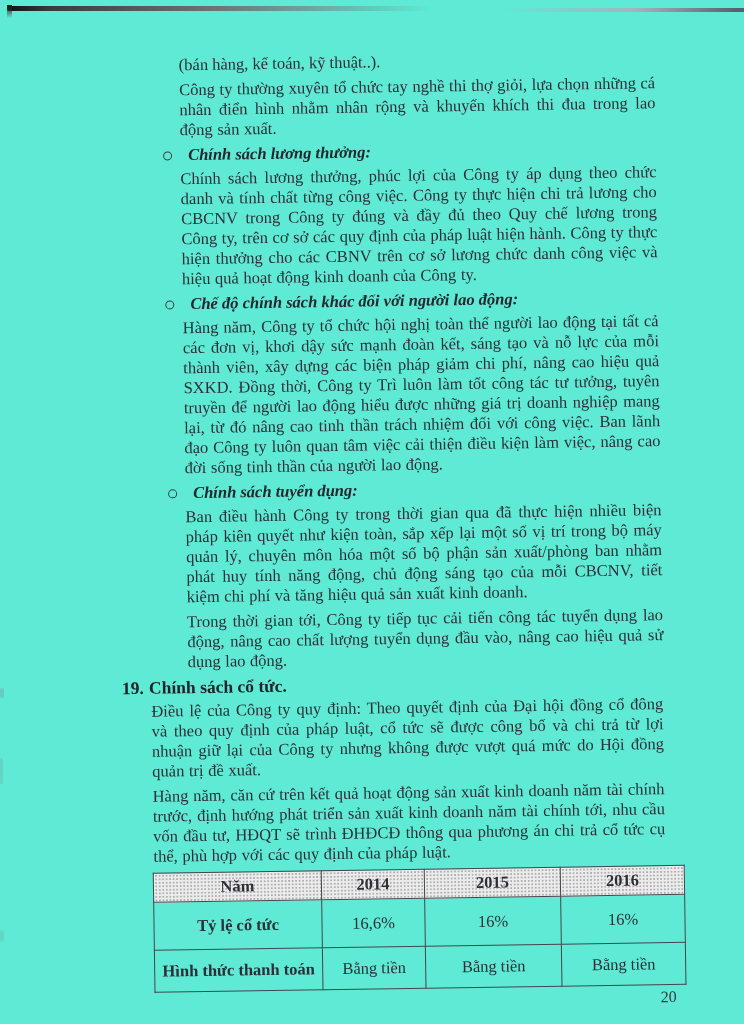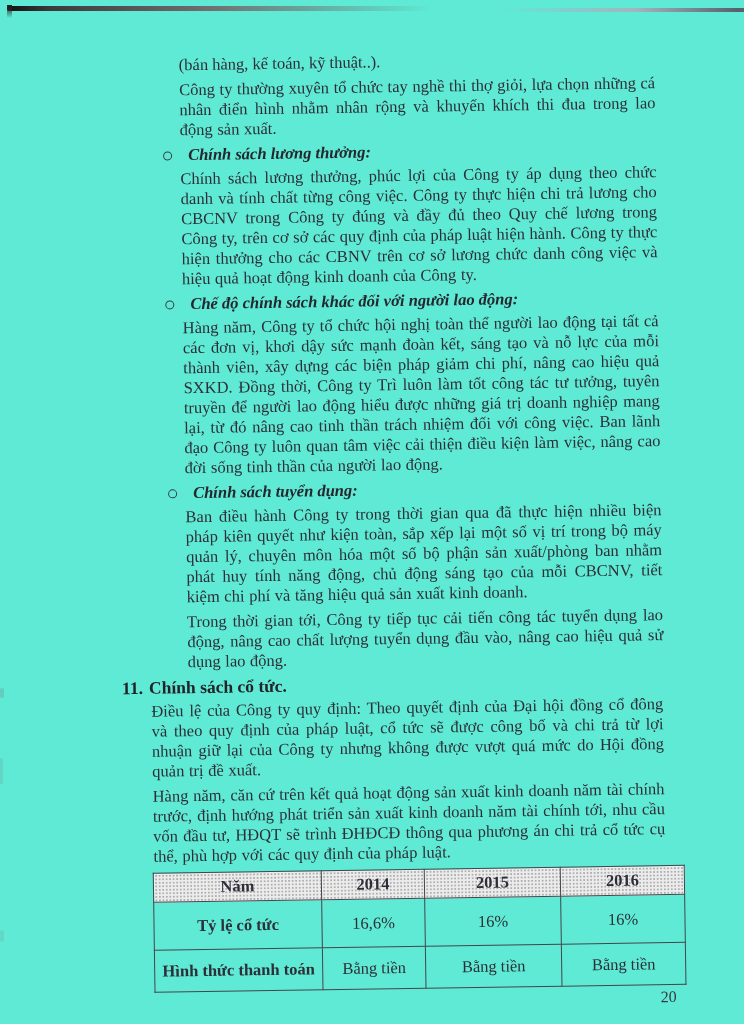--- a/index.html
+++ b/index.html
@@ -103,21 +103,21 @@
     <div>
       <div class="bullet-title">
         <span class="dot"></span><span>Chính sách tuyển dụng:</span>
       </div>
       <p class="indented just">Ban điều hành Công ty trong thời gian qua đã thực hiện nhiều biện pháp kiên quyết như kiện toàn, sắp xếp lại một số vị trí trong bộ máy quản lý, chuyên môn hóa một số bộ phận sản xuất/phòng ban nhằm phát huy tính năng động, chủ động sáng tạo của mỗi CBCNV, tiết kiệm chi phí và tăng hiệu quả sản xuất kinh doanh.</p>
       <p class="indented just">Trong thời gian tới, Công ty tiếp tục cải tiến công tác tuyển dụng lao động, nâng cao chất lượng tuyển dụng đầu vào, nâng cao hiệu quả sử dụng lao động.</p>
     </div>
 
     <div>
       <div class="s10-title">
-        <span class="s10-num">11.</span><span>Chính sách cổ tức.</span>
+        <span class="s10-num">19.</span><span>Chính sách cổ tức.</span>
       </div>
       <p class="s10-p just">Điều lệ của Công ty quy định: Theo quyết định của Đại hội đồng cổ đông và theo quy định của pháp luật, cổ tức sẽ được công bố và chi trả từ lợi nhuận giữ lại của Công ty nhưng không được vượt quá mức do Hội đồng quản trị đề xuất.</p>
       <p class="s10-p just">Hàng năm, căn cứ trên kết quả hoạt động sản xuất kinh doanh năm tài chính trước, định hướng phát triển sản xuất kinh doanh năm tài chính tới, nhu cầu vốn đầu tư, HĐQT sẽ trình ĐHĐCĐ thông qua phương án chi trả cổ tức cụ thể, phù hợp với các quy định của pháp luật.</p>
     </div>
 
     <table class="dividend">
       <colgroup>
         <col style="width:168px">
           <col style="width:103px">
           <col style="width:136px">

